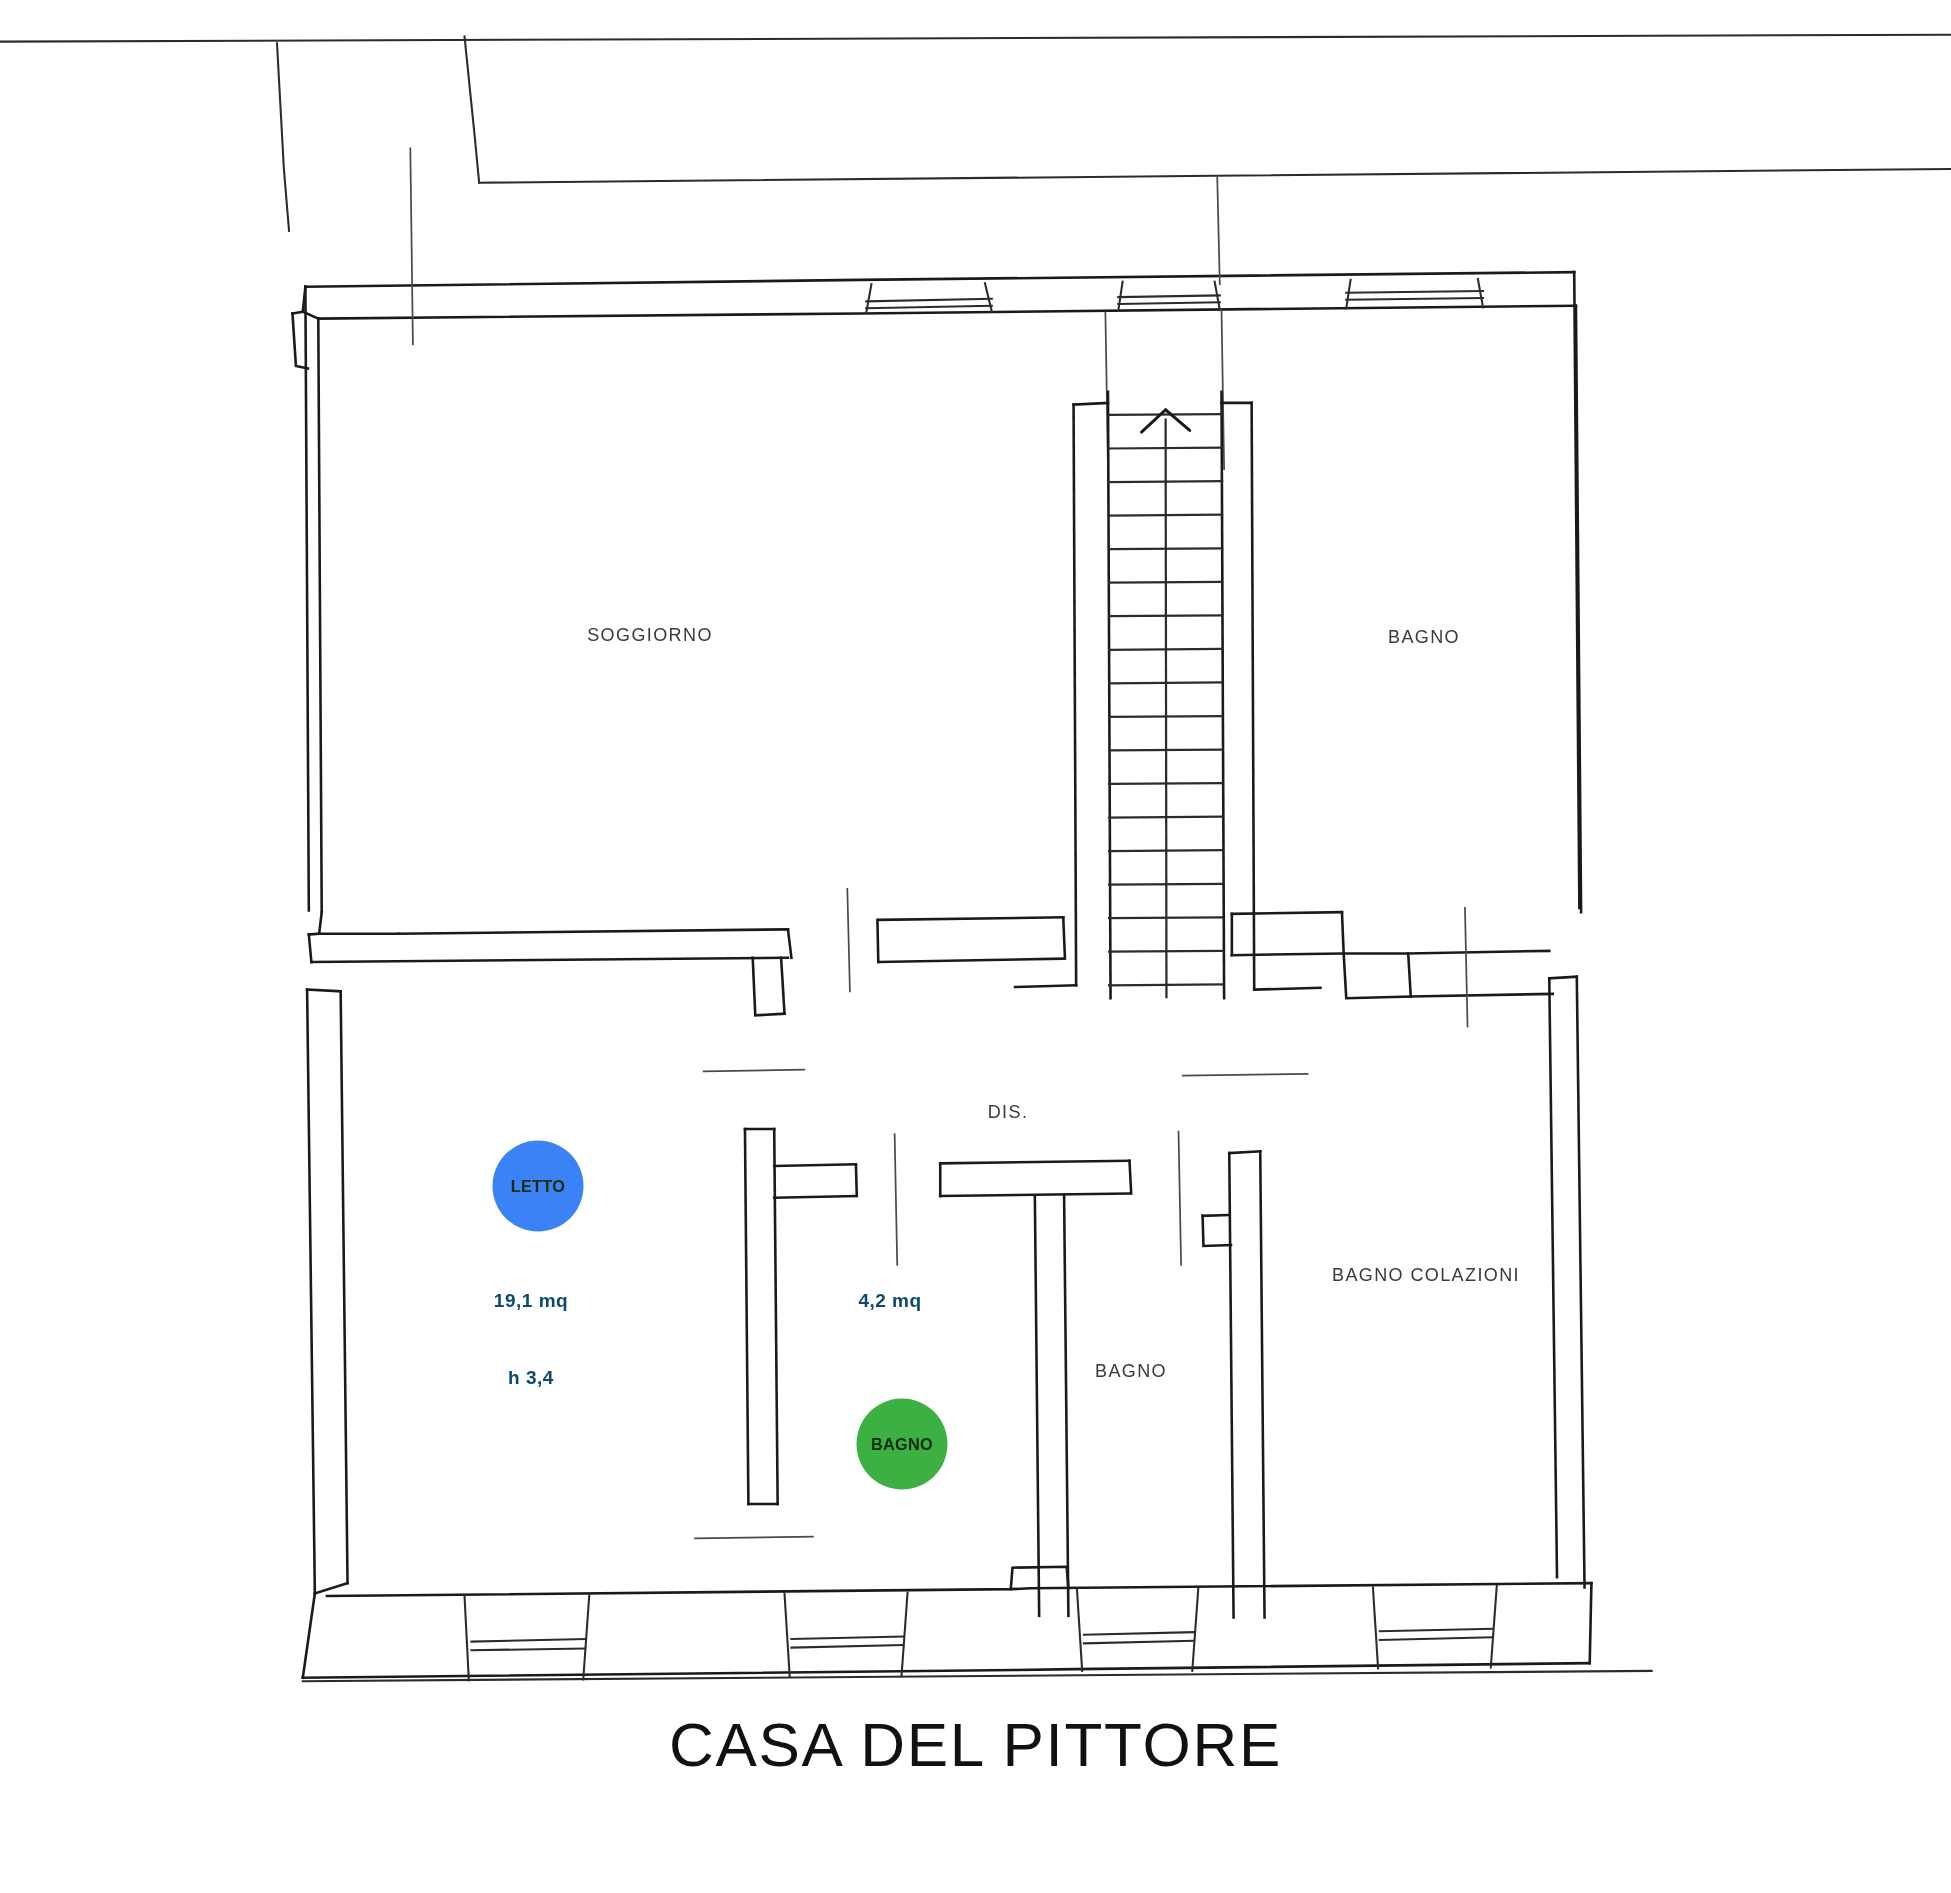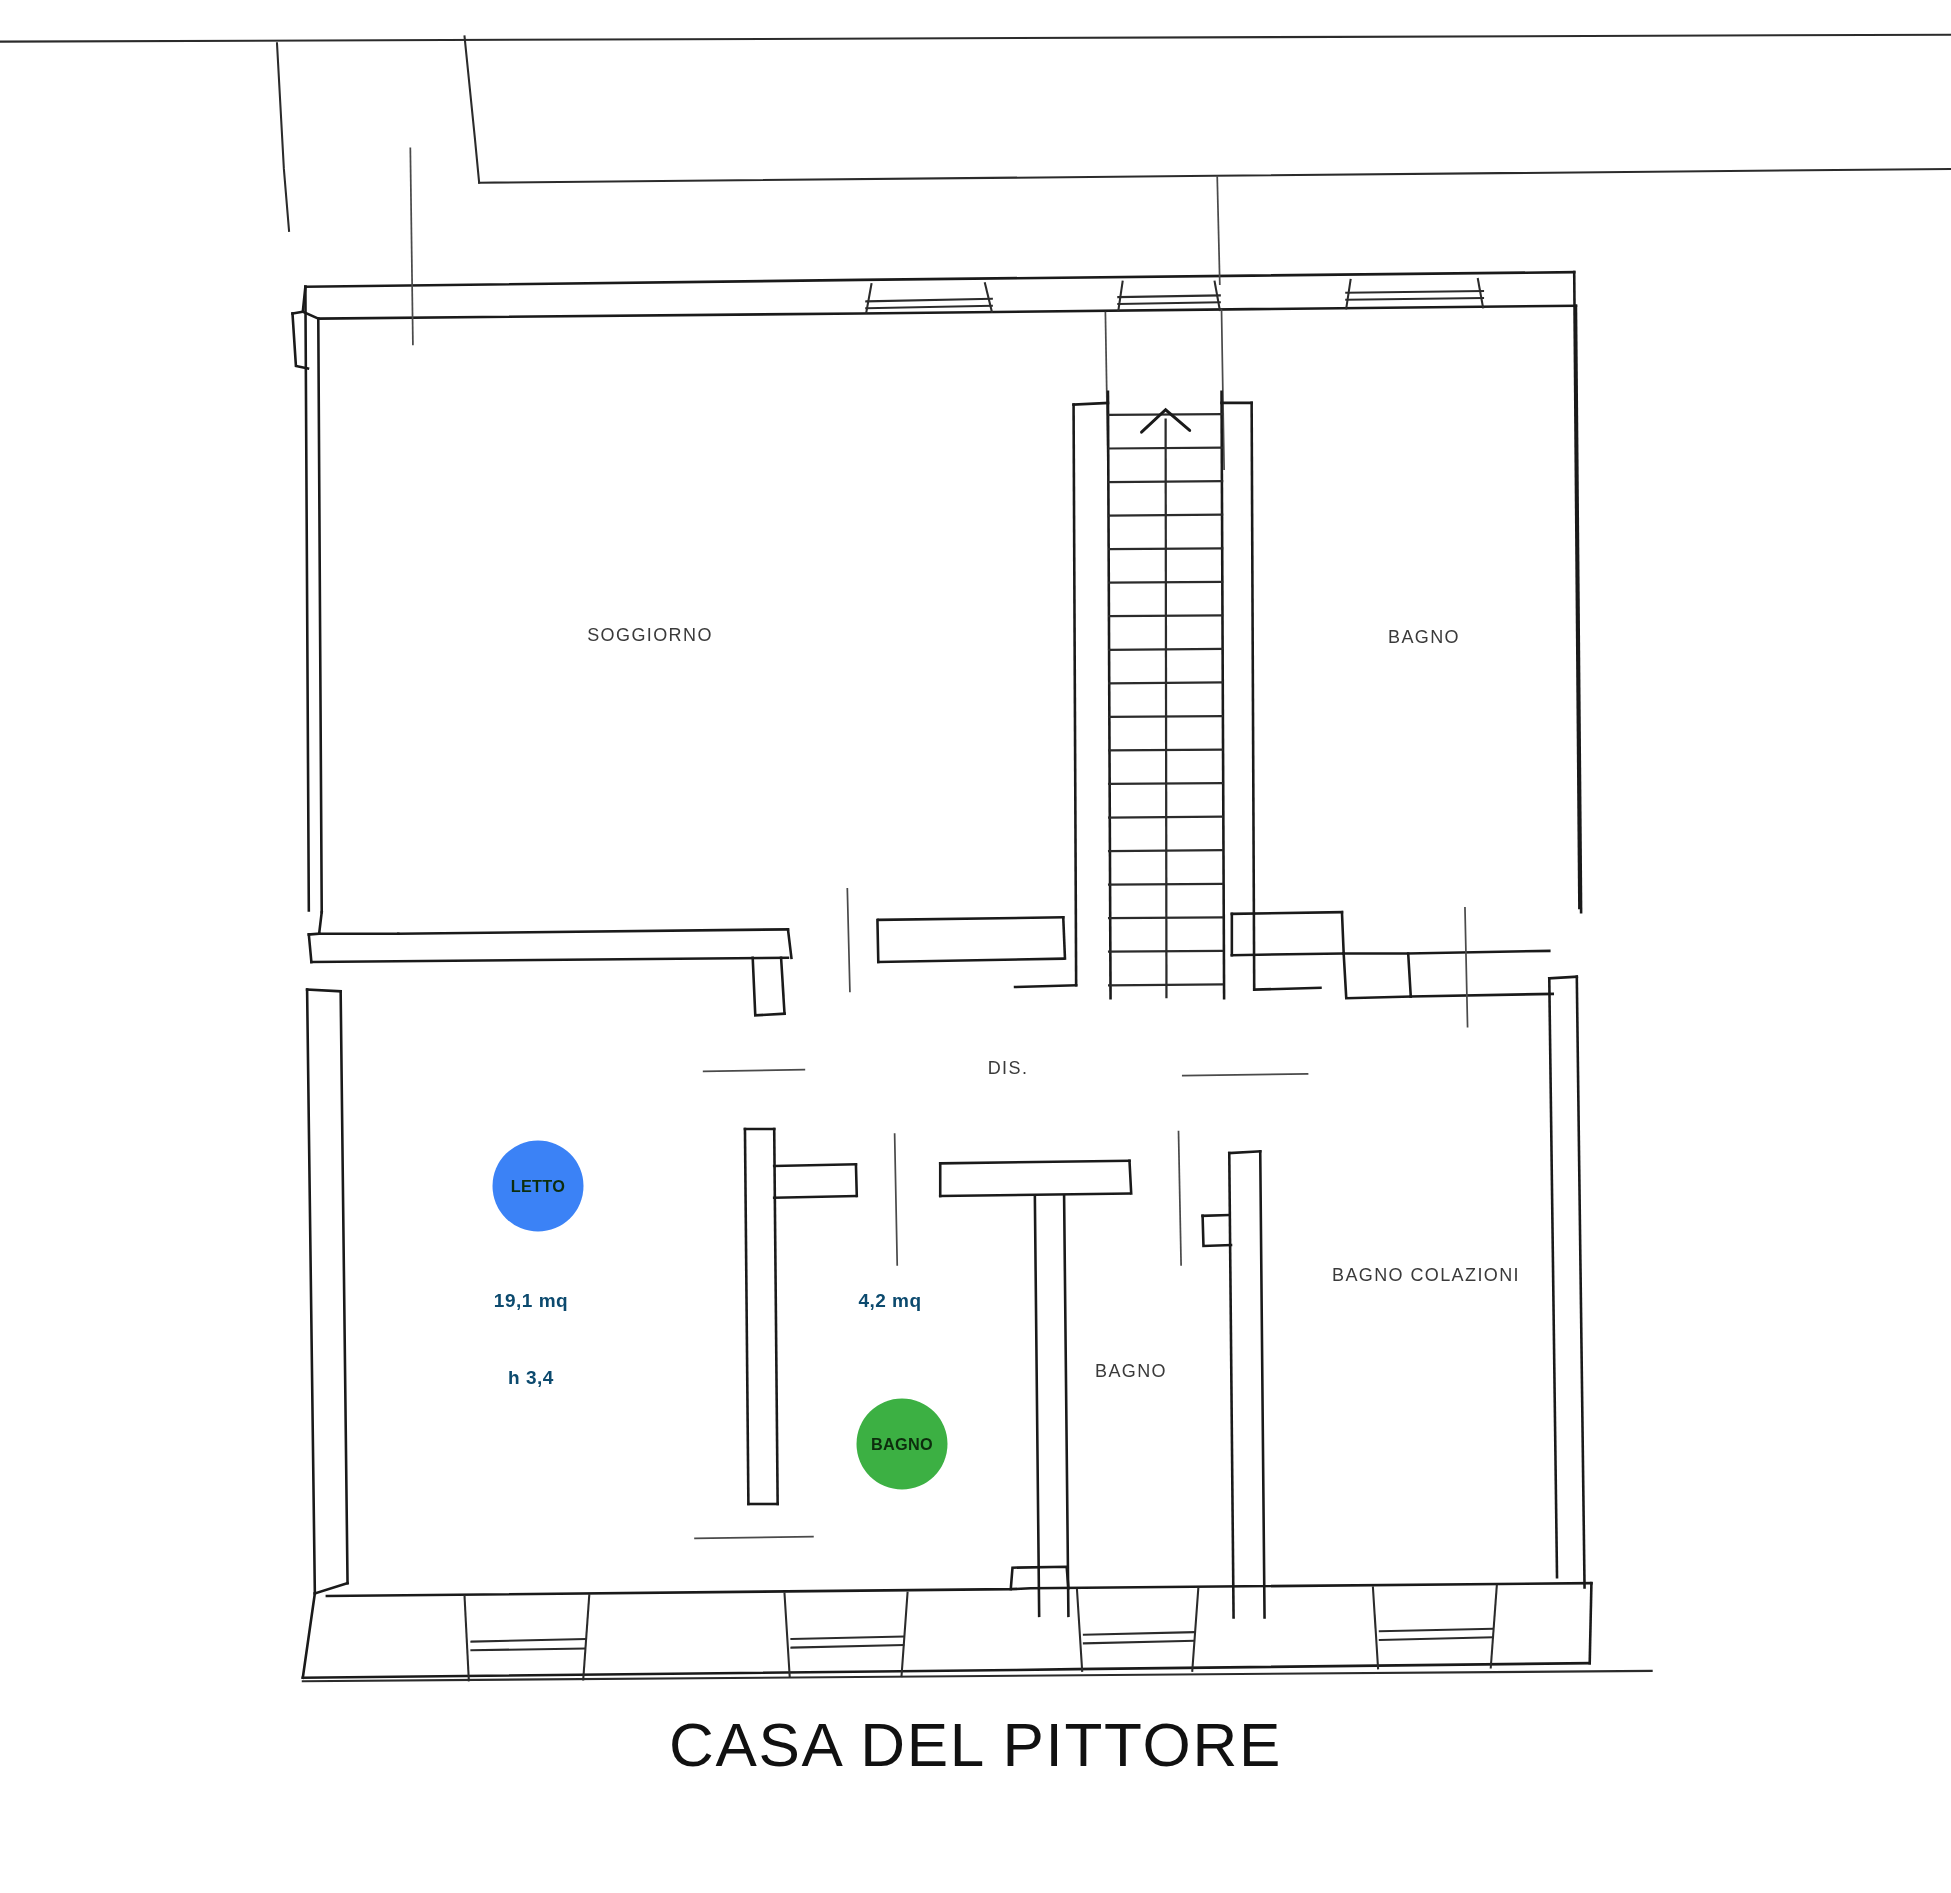--- a/index.html
+++ b/index.html
@@ -347,21 +347,21 @@
     </g>
 
     <g>
       <path class="wall-thin" d="M 352 1954 L 1920 1942"></path>
     </g>
 
   </svg>
 
   <div class="room-label" style="left:650px; top:635px;">SOGGIORNO</div>
   <div class="room-label" style="left:1424px; top:637px;">BAGNO</div>
-  <div class="room-label" style="left:1008px; top:1068px;">DIS.</div>
+  <div class="room-label" style="left:1008px; top:1112px;">DIS.</div>
   <div class="room-label" style="left:1131px; top:1371px;">BAGNO</div>
   <div class="room-label" style="left:1426px; top:1275px;">BAGNO COLAZIONI</div>
 
   <div class="metric-label" style="left:531px; top:1301px;">19,1 mq</div>
   <div class="metric-label" style="left:531px; top:1378px;text-align:right;">h 3,4</div>
   <div class="metric-label" style="left:890px; top:1301px;">4,2 mq</div>
 
   <div class="marker" id="marker-letto" style="left:538px; top:1186px; width:91px; height:91px; background:#3b82f6;">
     <span class="marker-text" style="color: rgb(13, 45, 13);">LETTO</span>
   </div>

